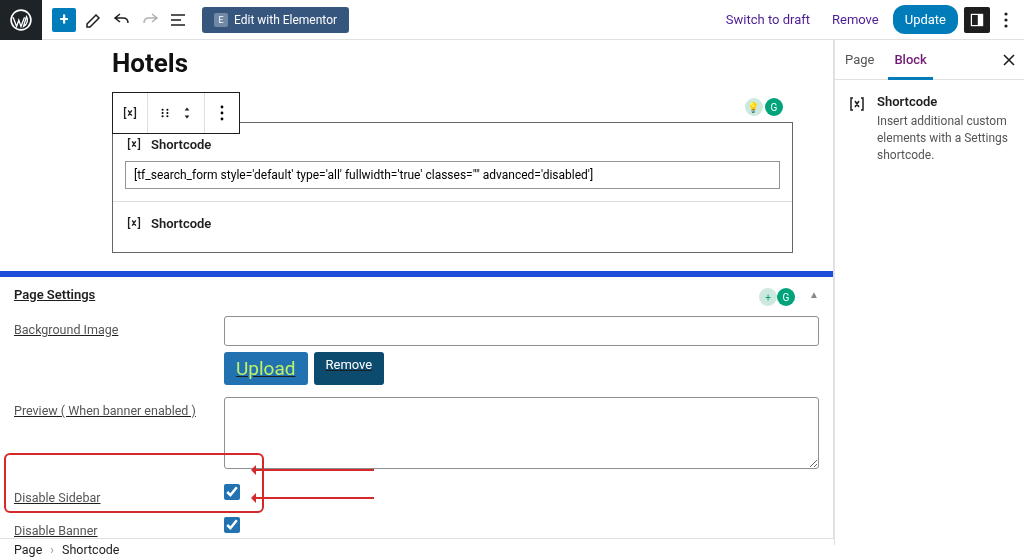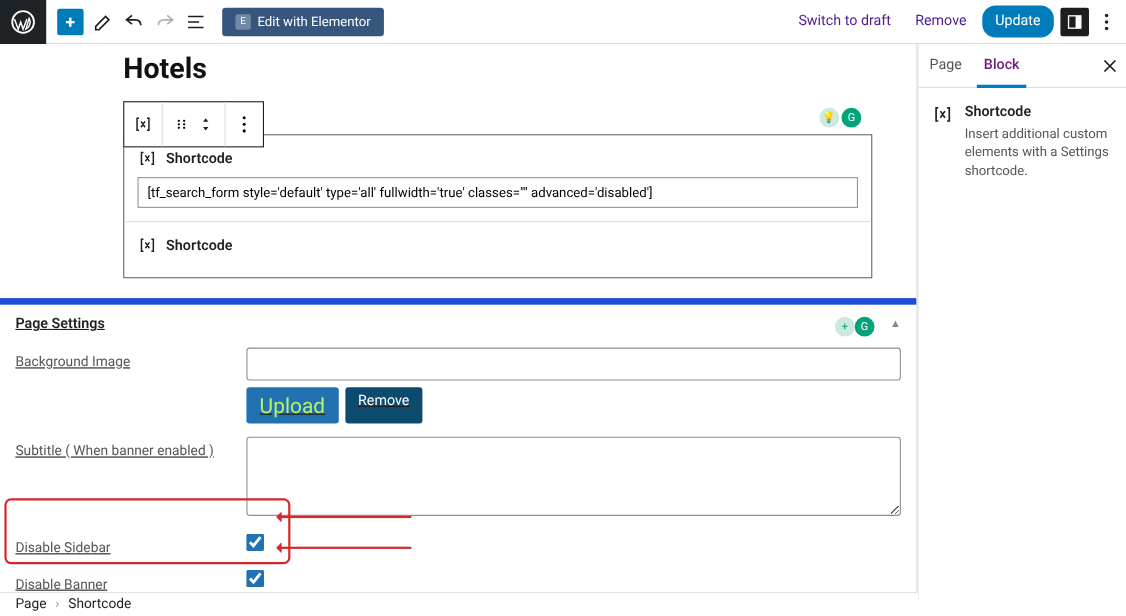--- a/index.html
+++ b/index.html
@@ -220,21 +220,21 @@
           <div class="ps-control">
             <input class="ps-textinput" style="">
             <div class="ps-btns">
               <span class="btn-upload">Upload</span>
               <span class="btn-remove">Remove</span>
             </div>
           </div>
         </div>
 
         <div class="ps-row">
-          <div class="ps-label">Subtitle ( When banner enabled )</div>
+          <div class="ps-label">Preview ( When banner enabled )</div>
           <div class="ps-control">
             <textarea class="ps-textarea" style=""></textarea>
           </div>
         </div>
 
         <div class="ps-row">
           <div class="ps-label">Disable Sidebar</div>
           <div class="ps-control"><input type="checkbox" class="ps-check" checked="" style=""></div>
         </div>
 

